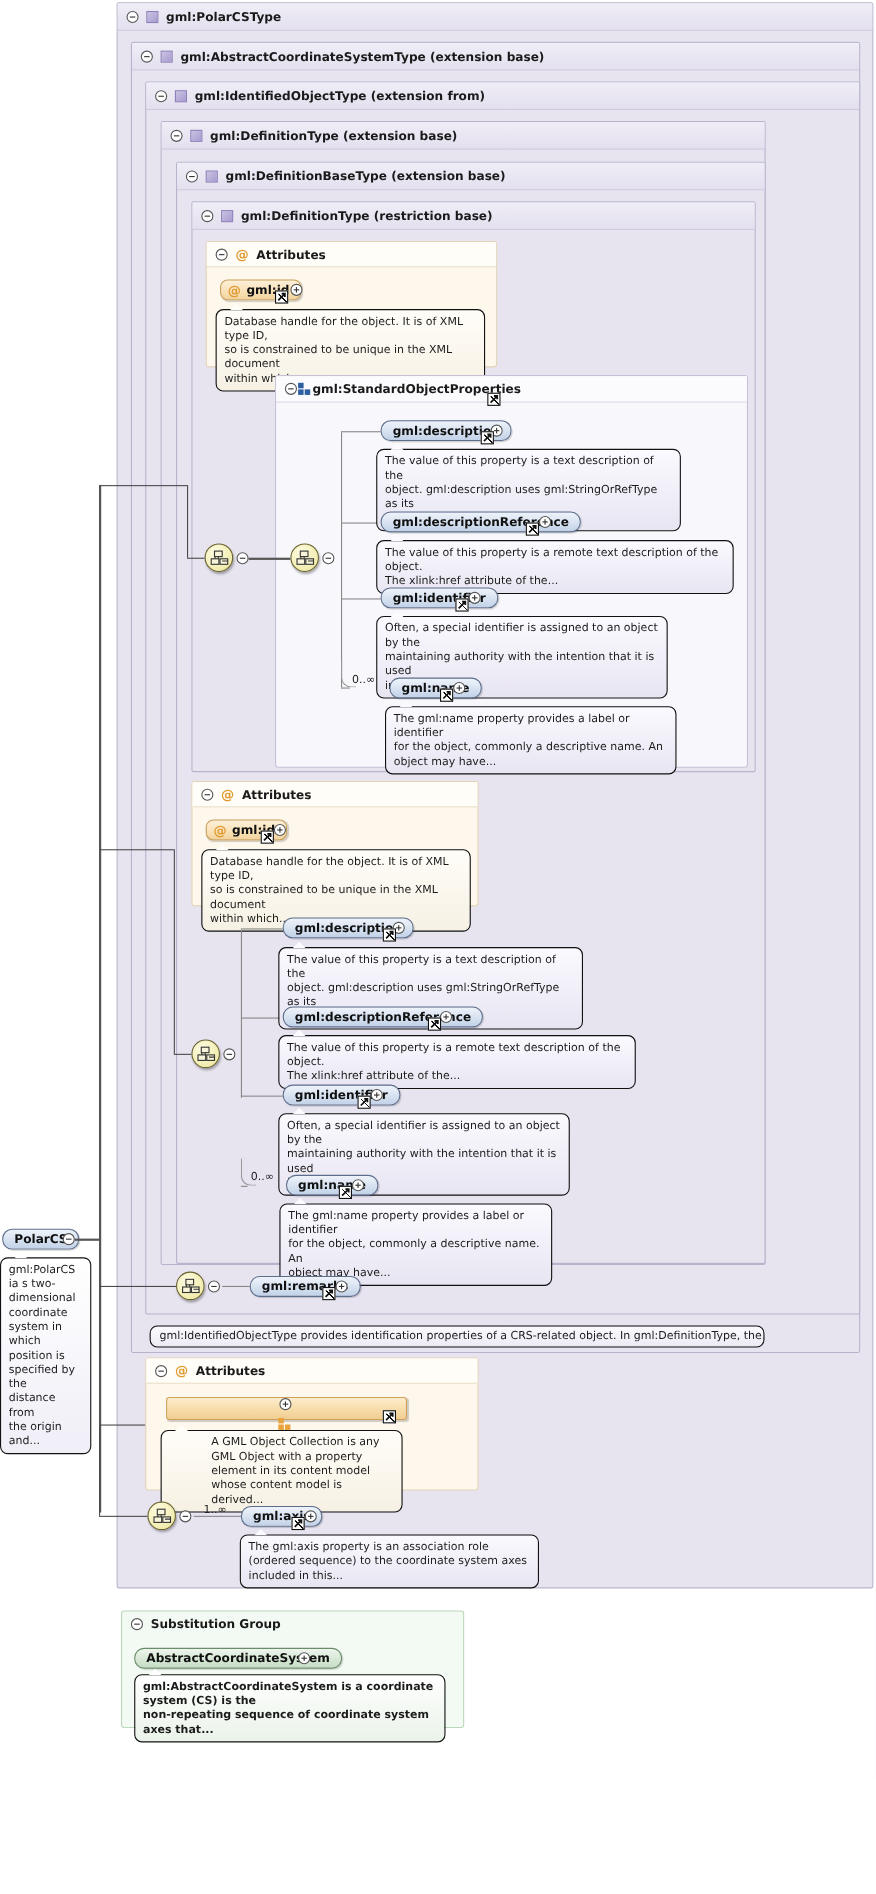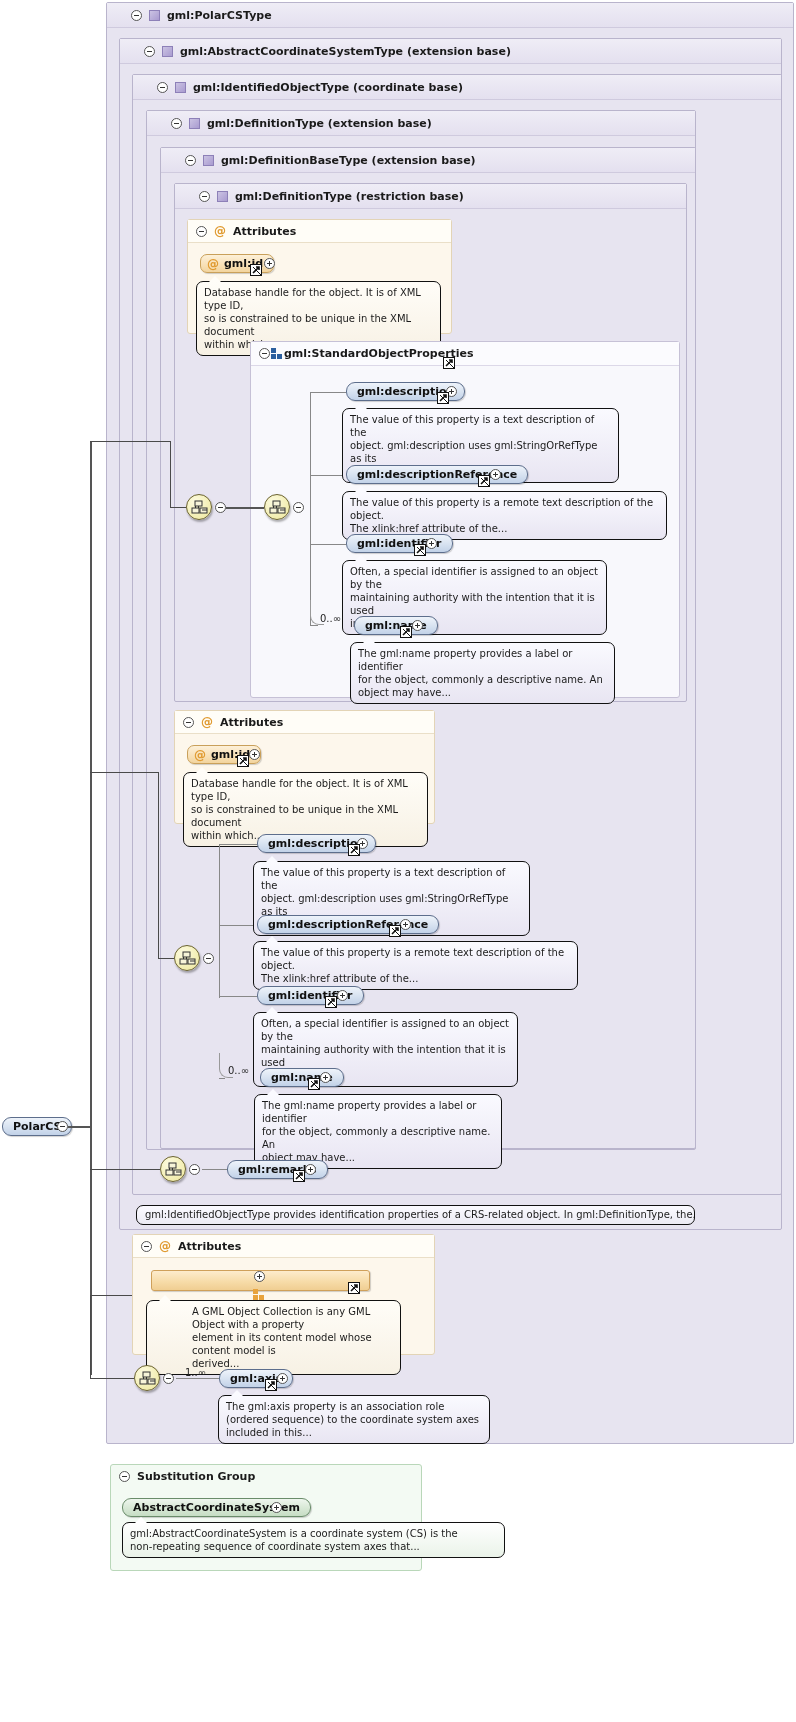--- a/index.html
+++ b/index.html
@@ -21,21 +21,21 @@
     position: absolute;
     background: #e7e4f0;
     border: 1px solid #b9b4cc;
     border-radius: 2px;
   }
   .typebox > .tb-head {
     height: 25px;
     display: flex;
     align-items: center;
     gap: 7px;
-    padding-left: 24px;
+    padding-left: 8px;
     border-bottom: 1px solid #cfcade;
     background: linear-gradient(to bottom,#efedf6,#e4e0ef);
     font-size: 11px;
     color: #1a1a1a;
     font-weight: bold;
   }
 
   
   .minus, .plus {
     width: 11px; height: 11px;
@@ -343,21 +343,21 @@
       <span class="minus"></span>
       <span class="tglyph"></span>
       <span>gml:AbstractCoordinateSystemType (extension base)</span>
     </div>
   </div>
 
   <div class="typebox" style="left:132px; top:74px; width:650px; height:1121px;">
     <div class="tb-head">
       <span class="minus"></span>
       <span class="tglyph"></span>
-      <span>gml:IdentifiedObjectType (coordinate base)</span>
+      <span>gml:IdentifiedObjectType (extension from)</span>
     </div>
   </div>
 
   <div class="typebox" style="left:146px; top:110px; width:550px; height:1040px;">
     <div class="tb-head">
       <span class="minus"></span>
       <span class="tglyph"></span>
       <span>gml:DefinitionType (extension base)</span>
     </div>
   </div>
@@ -622,21 +622,21 @@
         <i></i>
         <i></i>
       </span>
     <span>gml:AggregationAttributeGroup</span>
   </div>
   <div class="linkbadge" style="left:348px; top:1282px;">
     <svg width="10" height="10" viewBox="0 0 10 10">
         <path d="M2 8 L8 2 M5 2 L8 2 L8 5" stroke="#111" stroke-width="1.6" fill="none"></path>
       </svg>
   </div>
-  <div class="doc cream" style="left:146px; top:1300px; width:255px;padding-left:45px;">A GML Object Collection is any GML Object with a property
+  <div class="doc cream" style="left:146px; top:1300px; width:220px;padding-left:45px;">A GML Object Collection is any GML Object with a property
 element in its content model whose content model is
 derived...</div>
 
   <div class="seqnode" style="left:134px; top:1365px;">
     <svg width="18" height="16" viewBox="0 0 18 16">
       <rect x="4" y="1" width="7" height="5" fill="#f7f4d9" stroke="#333"></rect>
       <rect x="1" y="8" width="7" height="5" fill="#f7f4d9" stroke="#333"></rect>
       <rect x="9" y="8" width="7" height="5" fill="#f7f4d9" stroke="#333"></rect>
       <path d="M7.5 6 L7.5 8 M4.5 6 L4.5 8 M11 10 L16 10" stroke="#333" stroke-width="1" fill="none"></path>
     </svg>
@@ -660,27 +660,34 @@
   <div class="subbox" style="left:110px; top:1464px; width:312px; height:107px;">
     <div class="sb-head">
       <span class="minus"></span>
       <span>Substitution Group</span>
     </div>
   </div>
   <div class="pill green" style="left:122px; top:1498px;">
     <span>AbstractCoordinateSystem</span>
   </div>
   <span class="togg plus" style="left:271px; top:1502px;"></span>
-  <div class="doc green" style="left:122px; top:1522px; width:383px;">gml:AbstractCoordinateSystem is a coordinate system (CS) is the
+  <div class="doc green" style="left:122px; top:1522px; width:283px;font-weight:bold;">gml:AbstractCoordinateSystem is a coordinate system (CS) is the
 non-repeating sequence of coordinate system axes that...</div>
 
   <div class="pill" style="left:2px; top:1117px;">
     <span>PolarCS</span>
   </div>
   <span class="togg" style="left:57px; top:1121px;"></span>
+  <div class="doc white" style="left:0px; top:1143px; width:83px;">gml:PolarCS ia s two-dimensional
+ coordinate
+system in which
+position is
+specified by the
+distance from
+the origin and...</div>
 
   <div class="hline thick" style="left:68px; top:1126px; width:22px;"></div>
   <div class="vline thick" style="left:90px; top:441px; height:934px;"></div>
 
   <div class="hline dark" style="left:90px; top:441px; width:80px;"></div>
   <div class="vline dark" style="left:170px; top:441px; height:66px;"></div>
   <div class="hline dark" style="left:170px; top:507px; width:16px;"></div>
 
   <div class="hline dark" style="left:90px; top:772px; width:68px;"></div>
   <div class="vline dark" style="left:158px; top:772px; height:186px;"></div>

